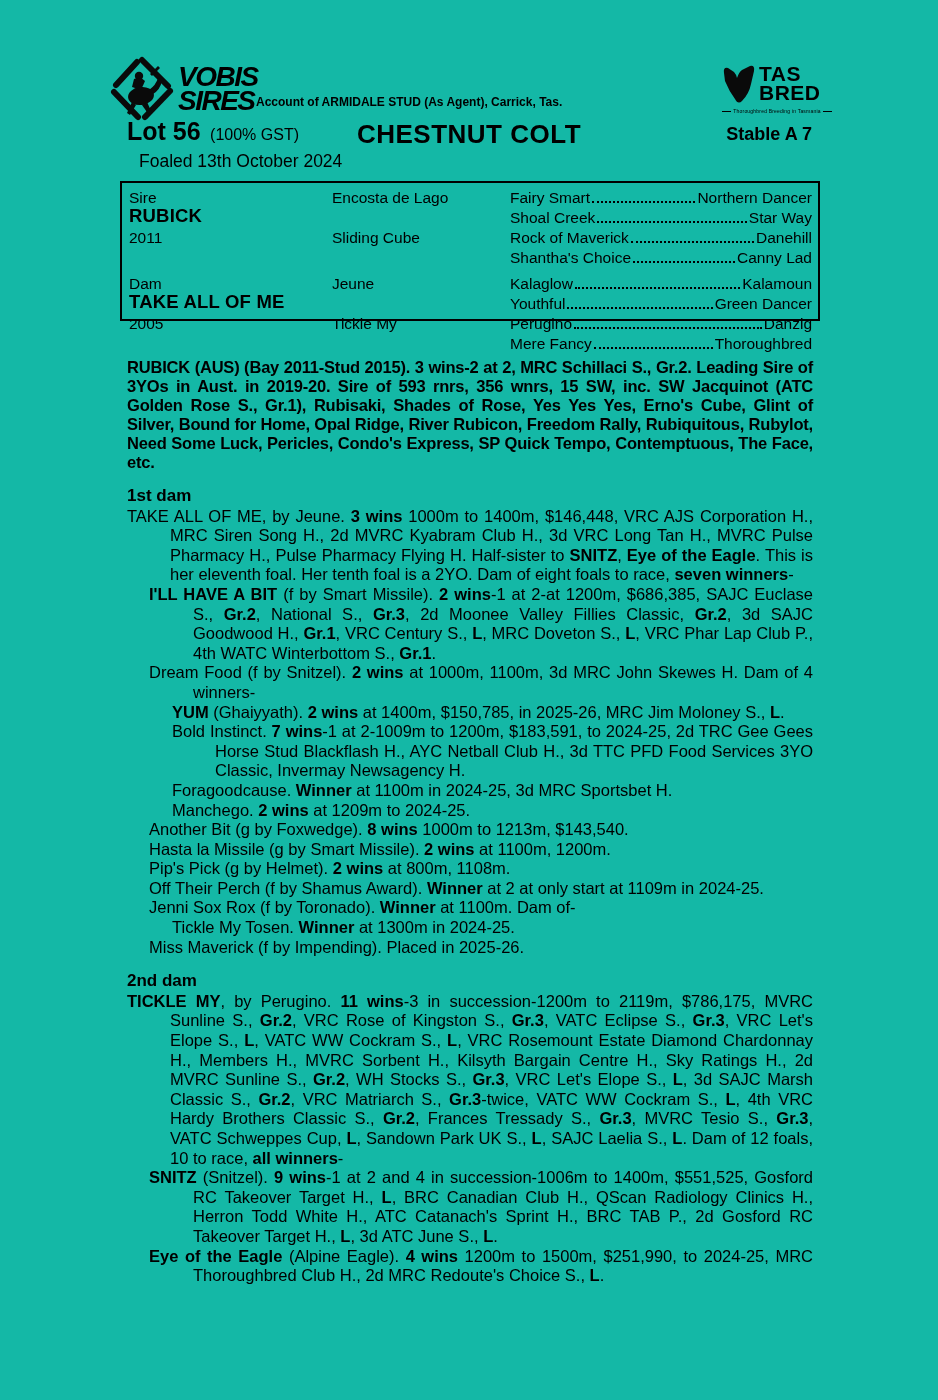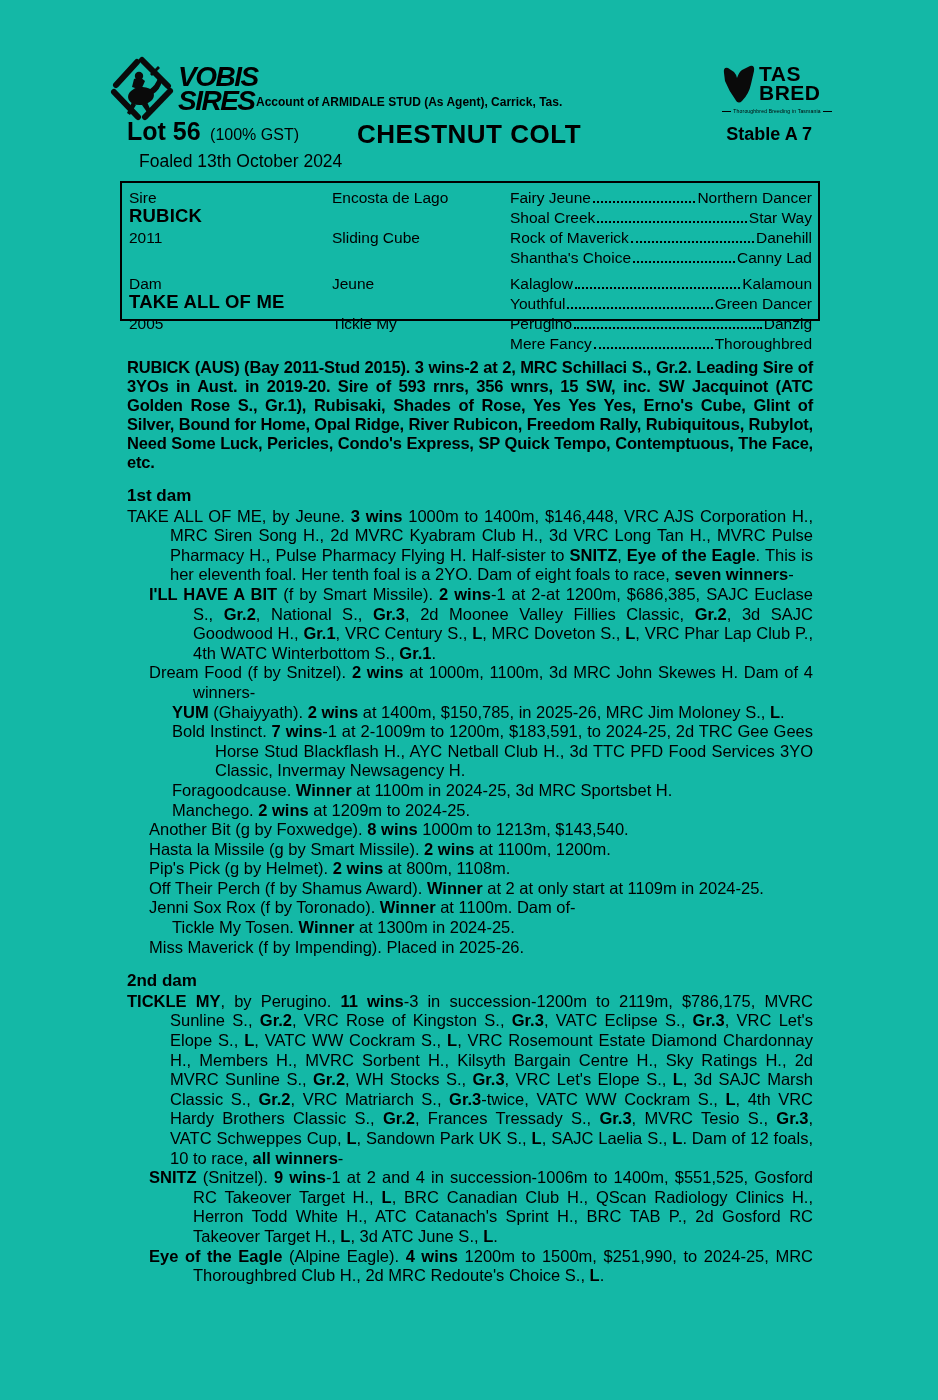--- a/index.html
+++ b/index.html
@@ -113,21 +113,21 @@
   <div class="stable">Stable A 7</div>
 
   <div class="foal-line">
     <span>Foaled 13th October 2024</span>
   </div>
 
   <div class="ped" id="ped-grid">
       <div class="c1">Sire</div>
       <div>Encosta de Lago</div>
       <div class="c3">
-        <span class="g3n">Fairy Jeune</span>
+        <span class="g3n">Fairy Smart</span>
         <span class="leader"></span>
         <span class="g3b">Northern Dancer</span>
       </div>
       <div class="c1b">RUBICK</div>
       <div></div>
       <div class="c3">
         <span class="g3n">Shoal Creek</span>
         <span class="leader"></span>
         <span class="g3b">Star Way</span>
       </div>

